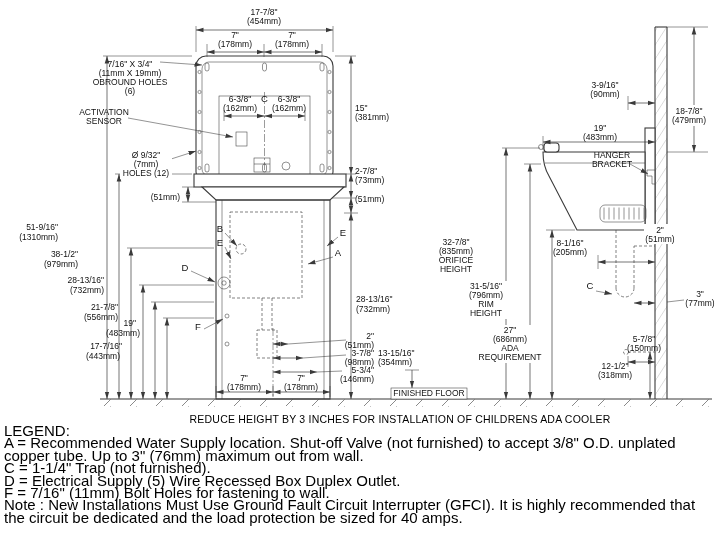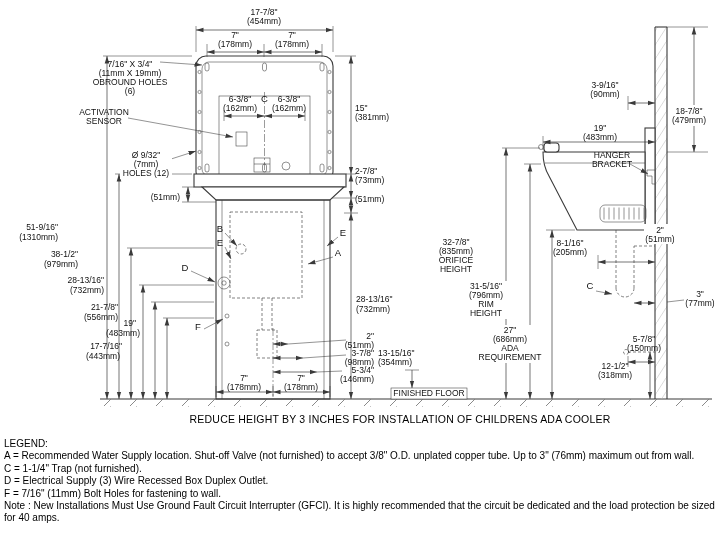--- a/index.html
+++ b/index.html
@@ -8,21 +8,21 @@
   svg text{font-family:"Liberation Sans","DejaVu Sans",sans-serif;font-size:8.5px;fill:#111}
   svg text.co{font-size:9.5px}
   svg text.banner{font-size:10.5px;letter-spacing:.2px;fill:#000}
   .ln{stroke:#3a3a3a;stroke-width:1.1;fill:none}
   .lnf{stroke:#3a3a3a;stroke-width:1.1;fill:#fff}
   .th{stroke:#3a3a3a;stroke-width:.55;fill:none}
   .dim{stroke:#3a3a3a;stroke-width:.7;fill:none}
   .dsh{stroke:#4a4a4a;stroke-width:.7;fill:none;stroke-dasharray:3 2}
   .cl{stroke:#4a4a4a;stroke-width:.55;fill:none;stroke-dasharray:8 2 2 2}
   .bg{fill:#fff;stroke:none}
-  .legend{position:absolute;left:4px;top:438px;width:714px;font-size:10px;line-height:12.4px;color:#000}
+  .legend{position:absolute;left:4px;top:425px;width:714px;font-size:15px;line-height:12.4px;color:#000}
 </style>
 </head>
 <body>
 
 <div class="sheet">
 <svg width="720" height="428" viewBox="0 0 720 428">
   <defs>
     <marker id="arr" viewBox="0 0 8 6" markerWidth="8" markerHeight="6" refX="7.5" refY="3" orient="auto-start-reverse" markerUnits="userSpaceOnUse">
       <path d="M0,0.7 L7.5,3 L0,5.3 Z" fill="#3a3a3a"></path>
     </marker>
@@ -303,17 +303,17 @@
     <rect class="th" x="391" y="388" width="76" height="11"></rect>
     <text text-anchor="middle" x="429" y="396">FINISHED FLOOR</text>
   </g>
   <text class="banner" text-anchor="middle" x="400" y="423">REDUCE HEIGHT BY 3 INCHES FOR INSTALLATION OF CHILDRENS ADA COOLER</text>
 </svg>
 
 <div class="legend">
   <div>LEGEND:</div>
   <div>A = Recommended Water Supply location. Shut-off Valve (not furnished) to accept 3/8" O.D. unplated copper tube. Up to 3" (76mm) maximum out from wall.</div>
   <div>C = 1-1/4" Trap (not furnished).</div>
-  <div>D = Electrical Supply (3) Wire Recessed Box Duplex Outlet.</div>
+  <div>D = Electrical Supply (5) Wire Recessed Box Duplex Outlet.</div>
   <div>F = 7/16" (11mm) Bolt Holes for fastening to wall.</div>
   <div>Note : New Installations Must Use Ground Fault Circuit Interrupter (GFCI). It is highly recommended that the circuit be dedicated and the load protection be sized for 40 amps.</div>
 </div>
 </div>
 
 </body></html>

